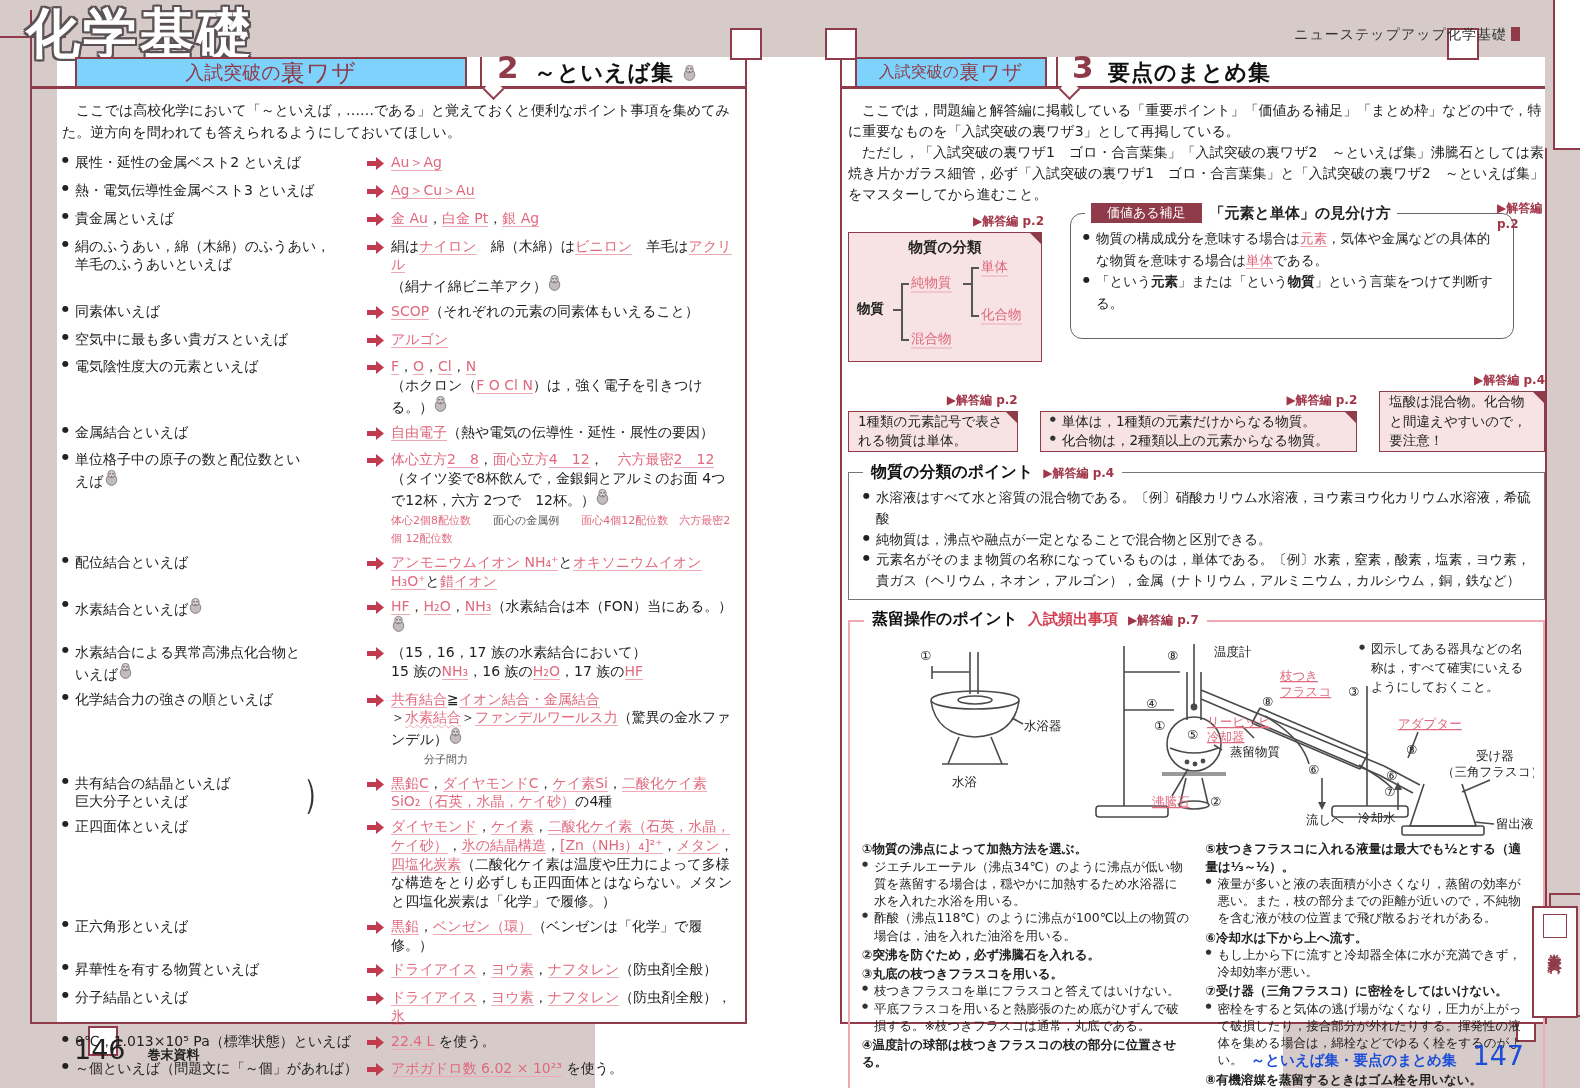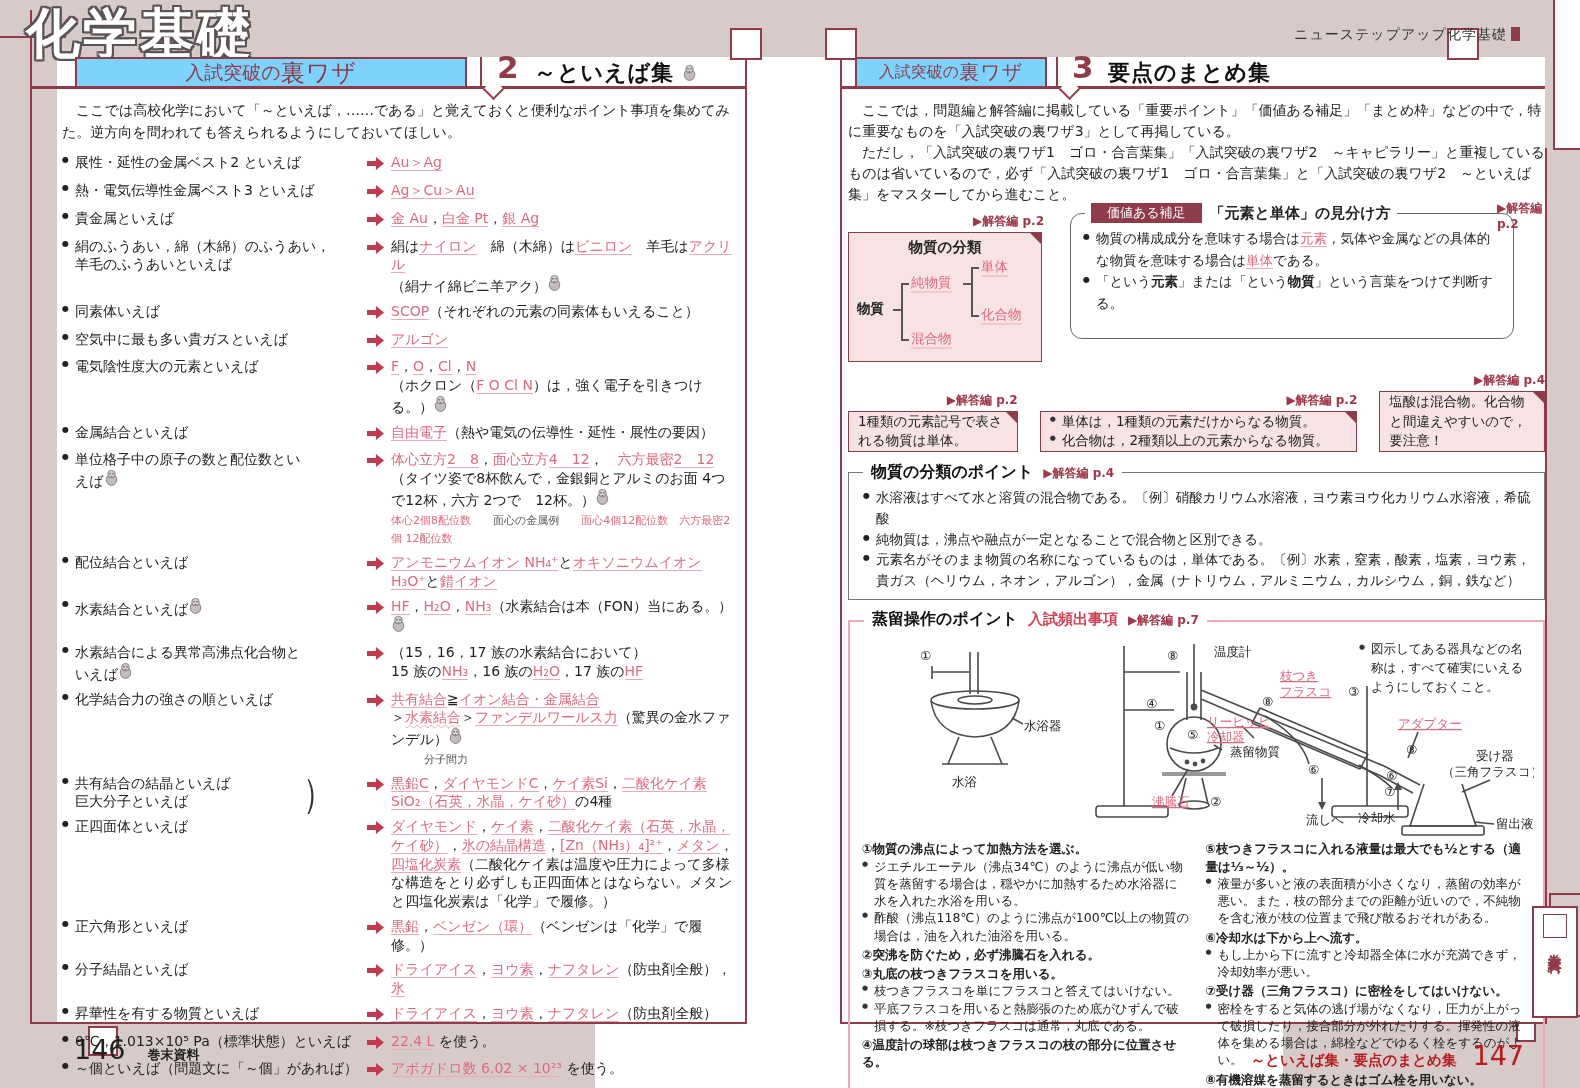--- a/index.html
+++ b/index.html
@@ -60,21 +60,21 @@
   .tree-label{position:absolute;transform:translateY(-50%);font-size:13.5px;white-space:nowrap;}
   .tl{position:absolute;background:#555;}
   .vtab{position:absolute;background:#fff;border:2px solid #8f3b49;display:flex;flex-direction:column;align-items:center;padding-top:6px;}
   .vtab .vtxt{writing-mode:vertical-rl;font-size:14px;font-weight:bold;color:#8f3b49;letter-spacing:2px;margin-top:5px;}
   svg text{font-family:"DejaVu Sans",sans-serif;}
   .svgk{fill:#222;font-size:12.5px;}
   .svgp{fill:#e0697e;font-size:12.5px;text-decoration:underline;}
   #footer-left{position:absolute;left:74px;top:1034px;display:flex;align-items:baseline;gap:22px;color:#222;}
   #footer-left .pn{font-size:27px;}
   #footer-left .pl{font-size:13px;font-weight:bold;}
-  #footer-right{position:absolute;right:56px;top:1040px;display:flex;align-items:baseline;gap:16px;color:#b91c1c;}
+  #footer-right{position:absolute;right:56px;top:1040px;display:flex;align-items:baseline;gap:16px;color:#1d4ed8;}
   #footer-right .pn{font-size:27px;}
   #footer-right .pl{font-size:14.5px;font-weight:bold;}
 </style>
 </head>
 <body>
 
 <div id="canvas">
 
   <div class="abs white" style="left:57px;top:57px;width:1488px;height:965px;"></div>
   <div class="abs white" style="left:595px;top:1022px;width:688px;height:66px;"></div>
@@ -369,38 +369,38 @@
           </div>
           <div class="qa-arrow"><svg width="17" height="13" viewBox="0 0 17 13">
               <path d="M0,4 h9 v-4 l8,6.5 -8,6.5 v-4 h-9 z" fill="#c23a4e"></path>
             </svg></div>
           <div class="qa-a">
             <div><span class="su">黒鉛</span><span class="sp">，</span><span class="su">ベンゼン（環）</span><span class="sp">（ベンゼンは「化学」で履修。）</span></div>
           </div>
         </div>
         <div class="qa-row">
           <div class="qa-q">
+            <div>昇華性を有する物質といえば</div>
+          </div>
+          <div class="qa-arrow"><svg width="17" height="13" viewBox="0 0 17 13">
+              <path d="M0,4 h9 v-4 l8,6.5 -8,6.5 v-4 h-9 z" fill="#c23a4e"></path>
+            </svg></div>
+          <div class="qa-a">
+            <div><span class="su">ドライアイス</span><span class="sp">，</span><span class="su">ヨウ素</span><span class="sp">，</span><span class="su">ナフタレン</span><span class="sp">（防虫剤全般）</span></div>
+          </div>
+        </div>
+        <div class="qa-row">
+          <div class="qa-q">
             <div>分子結晶といえば</div>
           </div>
           <div class="qa-arrow"><svg width="17" height="13" viewBox="0 0 17 13">
               <path d="M0,4 h9 v-4 l8,6.5 -8,6.5 v-4 h-9 z" fill="#c23a4e"></path>
             </svg></div>
           <div class="qa-a">
             <div><span class="su">ドライアイス</span><span class="sp">，</span><span class="su">ヨウ素</span><span class="sp">，</span><span class="su">ナフタレン</span><span class="sp">（防虫剤全般），</span><span class="su">氷</span></div>
-          </div>
-        </div>
-        <div class="qa-row">
-          <div class="qa-q">
-            <div>昇華性を有する物質といえば</div>
-          </div>
-          <div class="qa-arrow"><svg width="17" height="13" viewBox="0 0 17 13">
-              <path d="M0,4 h9 v-4 l8,6.5 -8,6.5 v-4 h-9 z" fill="#c23a4e"></path>
-            </svg></div>
-          <div class="qa-a">
-            <div><span class="su">ドライアイス</span><span class="sp">，</span><span class="su">ヨウ素</span><span class="sp">，</span><span class="su">ナフタレン</span><span class="sp">（防虫剤全般）</span></div>
           </div>
         </div>
         <div class="qa-row">
           <div class="qa-q">
             <div>0℃，1.013×10⁵ Pa（標準状態）といえば</div>
           </div>
           <div class="qa-arrow"><svg width="17" height="13" viewBox="0 0 17 13">
               <path d="M0,4 h9 v-4 l8,6.5 -8,6.5 v-4 h-9 z" fill="#c23a4e"></path>
             </svg></div>
           <div class="qa-a">
@@ -426,21 +426,21 @@
           <div class="qa-a">
             <div></div>
           </div>
         </div>
       </div>
   </div>
 
   <div id="right-content" class="abs">
     <div class="rintro" id="right-intro">
         <div>　ここでは，問題編と解答編に掲載している「重要ポイント」「価値ある補足」「まとめ枠」などの中で，特に重要なものを「入試突破の裏ワザ3」として再掲している。</div>
-        <div>　ただし，「入試突破の裏ワザ1　ゴロ・合言葉集」「入試突破の裏ワザ2　～キャピラリー」と重複しているものは省いているので，必ず「入試突破の裏ワザ1　ゴロ・合言葉集」と「入試突破の裏ワザ2　～といえば集」をマスターしてから進むこと。</div>
+        <div>　ただし，「入試突破の裏ワザ1　ゴロ・合言葉集」「入試突破の裏ワザ2　～といえば集」沸騰石としては素焼き片かガラス細管，必ず「入試突破の裏ワザ1　ゴロ・合言葉集」と「入試突破の裏ワザ2　～といえば集」をマスターしてから進むこと。</div>
       </div>
 
     <div style="display:flex;gap:26px;align-items:flex-start;margin-top:4px;">
       <div style="width:196px;">
         <div class="ref" style="text-align:right;margin-bottom:2px;">▶解答編 p.2</div>
         <div class="pinkbox fold" style="width:192px;height:128px;">
           <div style="text-align:center;font-weight:bold;font-size:14.5px;padding-top:5px;">物質の分類</div>
           <div style="position:relative;height:98px;">
             <span class="tree-label sb" style="left:8px;top:52px;">物質</span>
             <span class="tree-label su" style="left:62px;top:26px;">純物質</span>

